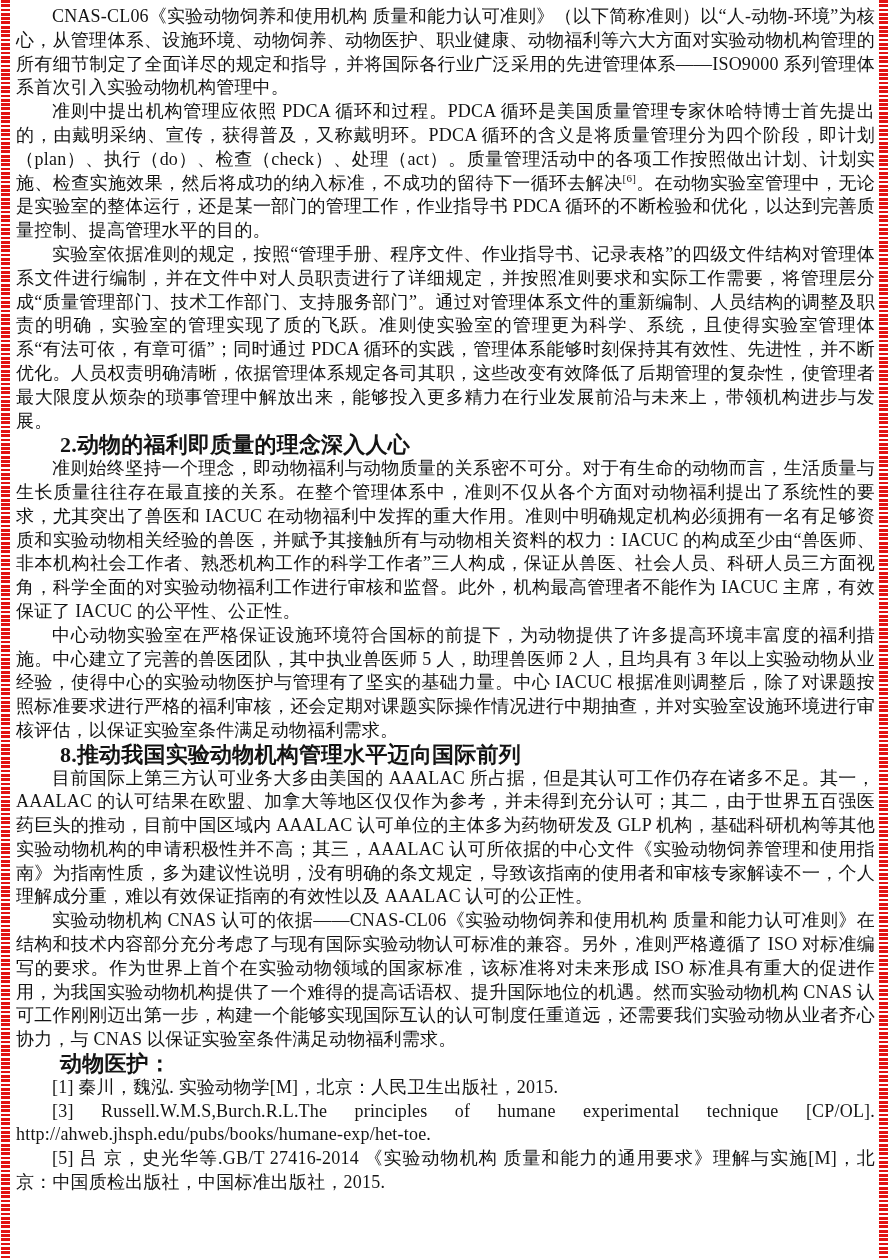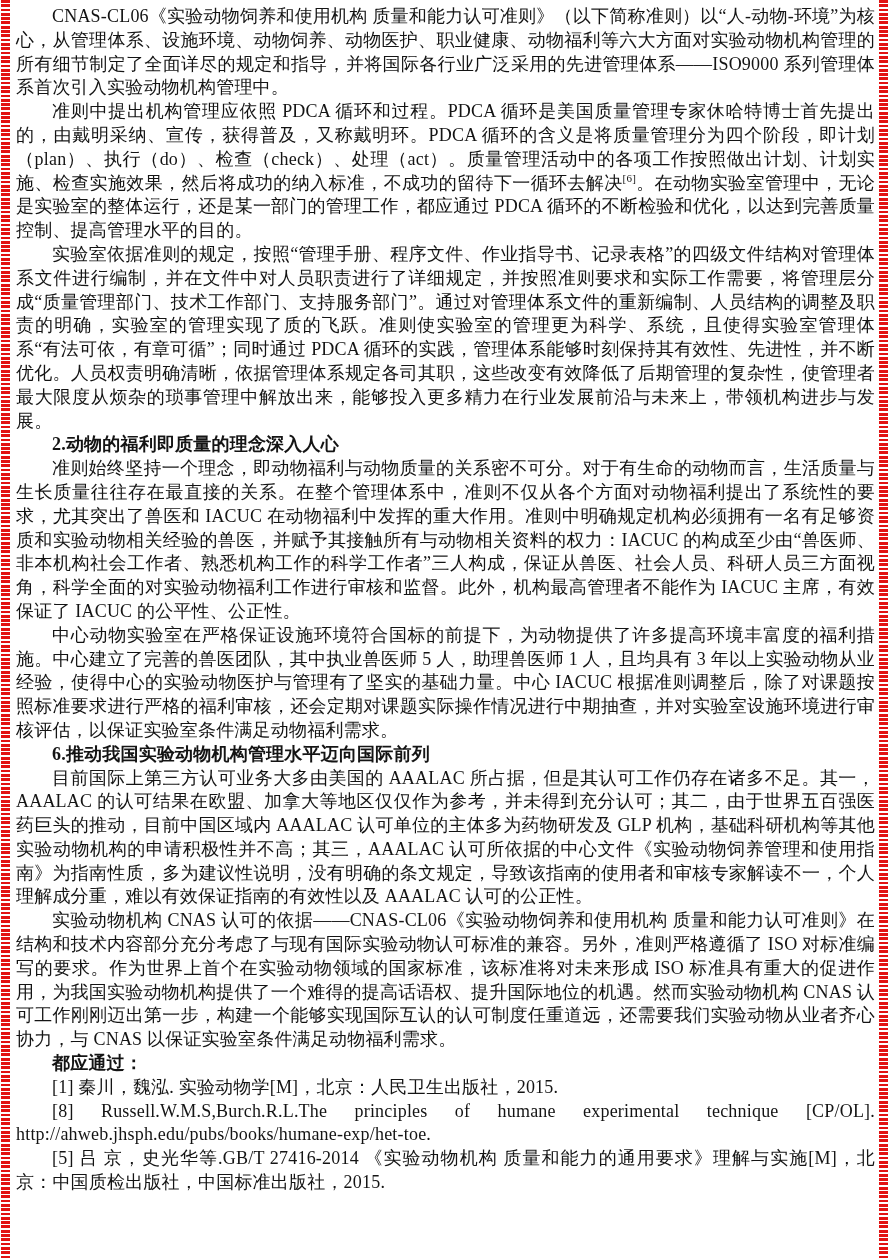--- a/index.html
+++ b/index.html
@@ -43,56 +43,56 @@
     letter-spacing: 0.2px;
   }
   .content p {
     margin: 0;
     text-indent: 2em;
   }
   .heading {
     margin: 0;
     text-indent: 2em;
     font-weight: bold;
-    font-size: 18px;
+    font-size: 22px;
     line-height: 23.8px;
   }
   .refs-heading { margin-top: 25px; }
   sup.fnref {
     font-size: 11px;
     line-height: 0;
     vertical-align: super;
   }
   .ref-item { overflow-wrap: anywhere; font-family: Liberation Serif, serif; }
 </style>
 </head>
 <body>
 
 <div class="page">
   <div class="perf left"></div>
   <div class="perf right"></div>
 
   <div class="content">
     <p>CNAS-CL06《实验动物饲养和使用机构 质量和能力认可准则》（以下简称准则）以“人-动物-环境”为核心，从管理体系、设施环境、动物饲养、动物医护、职业健康、动物福利等六大方面对实验动物机构管理的所有细节制定了全面详尽的规定和指导，并将国际各行业广泛采用的先进管理体系——ISO9000 系列管理体系首次引入实验动物机构管理中。</p>
 
-    <p><span>准则中提出机构管理应依照 PDCA 循环和过程。PDCA 循环是美国质量管理专家休哈特博士首先提出的，由戴明采纳、宣传，获得普及，又称戴明环。PDCA 循环的含义是将质量管理分为四个阶段，即计划（plan）、执行（do）、检查（check）、处理（act）。质量管理活动中的各项工作按照做出计划、计划实施、检查实施效果，然后将成功的纳入标准，不成功的留待下一循环去解决</span><sup class="fnref">[6]</sup><span>。在动物实验室管理中，无论是实验室的整体运行，还是某一部门的管理工作，都应通过 PDCA 循环的不断检验和优化，以达到完善质量控制、提高管理水平的目的。</span></p>
+    <p><span>准则中提出机构管理应依照 PDCA 循环和过程。PDCA 循环是美国质量管理专家休哈特博士首先提出的，由戴明采纳、宣传，获得普及，又称戴明环。PDCA 循环的含义是将质量管理分为四个阶段，即计划（plan）、执行（do）、检查（check）、处理（act）。质量管理活动中的各项工作按照做出计划、计划实施、检查实施效果，然后将成功的纳入标准，不成功的留待下一循环去解决</span><sup class="fnref">[6]</sup><span>。在动物实验室管理中，无论是实验室的整体运行，还是某一部门的管理工作，作业指导书 PDCA 循环的不断检验和优化，以达到完善质量控制、提高管理水平的目的。</span></p>
 
     <p>实验室依据准则的规定，按照“管理手册、程序文件、作业指导书、记录表格”的四级文件结构对管理体系文件进行编制，并在文件中对人员职责进行了详细规定，并按照准则要求和实际工作需要，将管理层分成“质量管理部门、技术工作部门、支持服务部门”。通过对管理体系文件的重新编制、人员结构的调整及职责的明确，实验室的管理实现了质的飞跃。准则使实验室的管理更为科学、系统，且使得实验室管理体系“有法可依，有章可循”；同时通过 PDCA 循环的实践，管理体系能够时刻保持其有效性、先进性，并不断优化。人员权责明确清晰，依据管理体系规定各司其职，这些改变有效降低了后期管理的复杂性，使管理者最大限度从烦杂的琐事管理中解放出来，能够投入更多精力在行业发展前沿与未来上，带领机构进步与发展。</p>
 
     <p class="heading">2.动物的福利即质量的理念深入人心</p>
 
     <p>准则始终坚持一个理念，即动物福利与动物质量的关系密不可分。对于有生命的动物而言，生活质量与生长质量往往存在最直接的关系。在整个管理体系中，准则不仅从各个方面对动物福利提出了系统性的要求，尤其突出了兽医和 IACUC 在动物福利中发挥的重大作用。准则中明确规定机构必须拥有一名有足够资质和实验动物相关经验的兽医，并赋予其接触所有与动物相关资料的权力：IACUC 的构成至少由“兽医师、非本机构社会工作者、熟悉机构工作的科学工作者”三人构成，保证从兽医、社会人员、科研人员三方面视角，科学全面的对实验动物福利工作进行审核和监督。此外，机构最高管理者不能作为 IACUC 主席，有效保证了 IACUC 的公平性、公正性。</p>
 
-    <p>中心动物实验室在严格保证设施环境符合国标的前提下，为动物提供了许多提高环境丰富度的福利措施。中心建立了完善的兽医团队，其中执业兽医师 5 人，助理兽医师 1 人，且均具有 3 年以上实验动物从业经验，使得中心的实验动物医护与管理有了坚实的基础力量。中心 IACUC 根据准则调整后，除了对课题按照标准要求进行严格的福利审核，还会定期对课题实际操作情况进行中期抽查，并对实验室设施环境进行审核评估，以保证实验室条件满足动物福利需求。</p>
+    <p>中心动物实验室在严格保证设施环境符合国标的前提下，为动物提供了许多提高环境丰富度的福利措施。中心建立了完善的兽医团队，其中执业兽医师 5 人，助理兽医师 2 人，且均具有 3 年以上实验动物从业经验，使得中心的实验动物医护与管理有了坚实的基础力量。中心 IACUC 根据准则调整后，除了对课题按照标准要求进行严格的福利审核，还会定期对课题实际操作情况进行中期抽查，并对实验室设施环境进行审核评估，以保证实验室条件满足动物福利需求。</p>
 
-    <p class="heading">6.推动我国实验动物机构管理水平迈向国际前列</p>
+    <p class="heading">8.推动我国实验动物机构管理水平迈向国际前列</p>
 
     <p>目前国际上第三方认可业务大多由美国的 AAALAC 所占据，但是其认可工作仍存在诸多不足。其一，AAALAC 的认可结果在欧盟、加拿大等地区仅仅作为参考，并未得到充分认可；其二，由于世界五百强医药巨头的推动，目前中国区域内 AAALAC 认可单位的主体多为药物研发及 GLP 机构，基础科研机构等其他实验动物机构的申请积极性并不高；其三，AAALAC 认可所依据的中心文件《实验动物饲养管理和使用指南》为指南性质，多为建议性说明，没有明确的条文规定，导致该指南的使用者和审核专家解读不一，个人理解成分重，难以有效保证指南的有效性以及 AAALAC 认可的公正性。</p>
 
     <p>实验动物机构 CNAS 认可的依据——CNAS-CL06《实验动物饲养和使用机构 质量和能力认可准则》在结构和技术内容部分充分考虑了与现有国际实验动物认可标准的兼容。另外，准则严格遵循了 ISO 对标准编写的要求。作为世界上首个在实验动物领域的国家标准，该标准将对未来形成 ISO 标准具有重大的促进作用，为我国实验动物机构提供了一个难得的提高话语权、提升国际地位的机遇。然而实验动物机构 CNAS 认可工作刚刚迈出第一步，构建一个能够实现国际互认的认可制度任重道远，还需要我们实验动物从业者齐心协力，与 CNAS 以保证实验室条件满足动物福利需求。</p>
 
-    <p class="heading refs-heading">都应通过：</p>
+    <p class="heading refs-heading">动物医护：</p>
 
     <p class="ref-item">[1] 秦川，魏泓. 实验动物学[M]，北京：人民卫生出版社，2015.</p>
-    <p class="ref-item">[8] Russell.W.M.S,Burch.R.L.The principles of humane experimental technique [CP/OL]. http://ahweb.jhsph.edu/pubs/books/humane-exp/het-toe.</p>
+    <p class="ref-item">[3] Russell.W.M.S,Burch.R.L.The principles of humane experimental technique [CP/OL]. http://ahweb.jhsph.edu/pubs/books/humane-exp/het-toe.</p>
     <p class="ref-item">[5] 吕 京，史光华等.GB/T 27416-2014 《实验动物机构 质量和能力的通用要求》理解与实施[M]，北京：中国质检出版社，中国标准出版社，2015.</p>
   </div>
 </div>
 
 </body></html>

